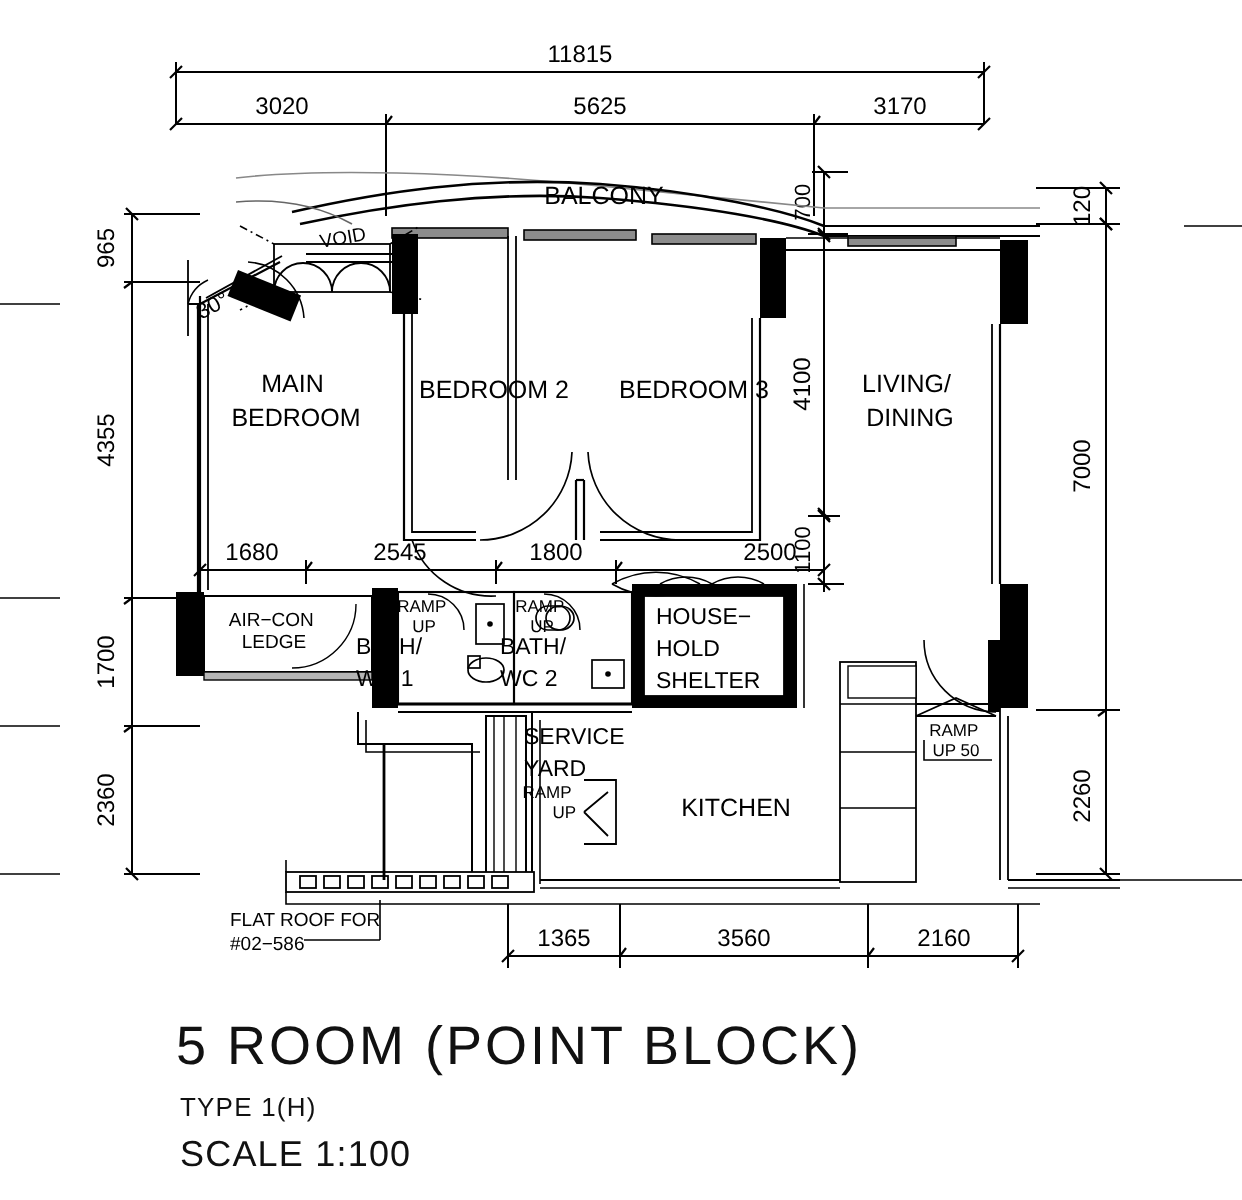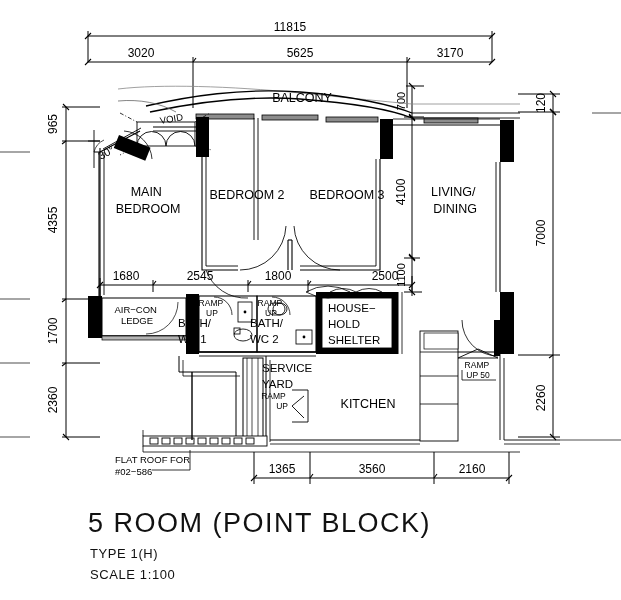--- a/index.html
+++ b/index.html
@@ -2,21 +2,21 @@
 <html><head>
 <meta charset="utf-8">
 <style>
   html,body{margin:0;padding:0;background:#ffffff;}
   body{width:621px;height:600px;position:relative;overflow:hidden;
        font-family:"Liberation Sans", sans-serif;color:#000;}
   #plan{position:absolute;left:0;top:0;width:621px;height:600px;}
   .ttl{position:absolute;}
   #title-main{left:88px;top:508px;font-size:27px;letter-spacing:1.5px;color:#111;white-space:nowrap;}
   #title-type{left:90px;top:546px;font-size:13px;letter-spacing:.6px;color:#111;white-space:nowrap;}
-  #title-scale{left:90px;top:567px;font-size:13px;letter-spacing:.6px;color:#111;white-space:nowrap;}
+  #title-scale{left:90px;top:567px;font-size:18px;letter-spacing:.6px;color:#111;white-space:nowrap;}
   svg text{font-family:"Liberation Sans", sans-serif;fill:#000;}
 </style>
 </head>
 <body>
 
 <svg id="plan" viewBox="0 0 621 600" width="621" height="600">
 
   <defs>
     <marker id="tick" markerWidth="10" markerHeight="10" refX="5" refY="5" orient="auto">
       <path d="M2,8 L8,2" stroke="#000" stroke-width="1.1"></path>

